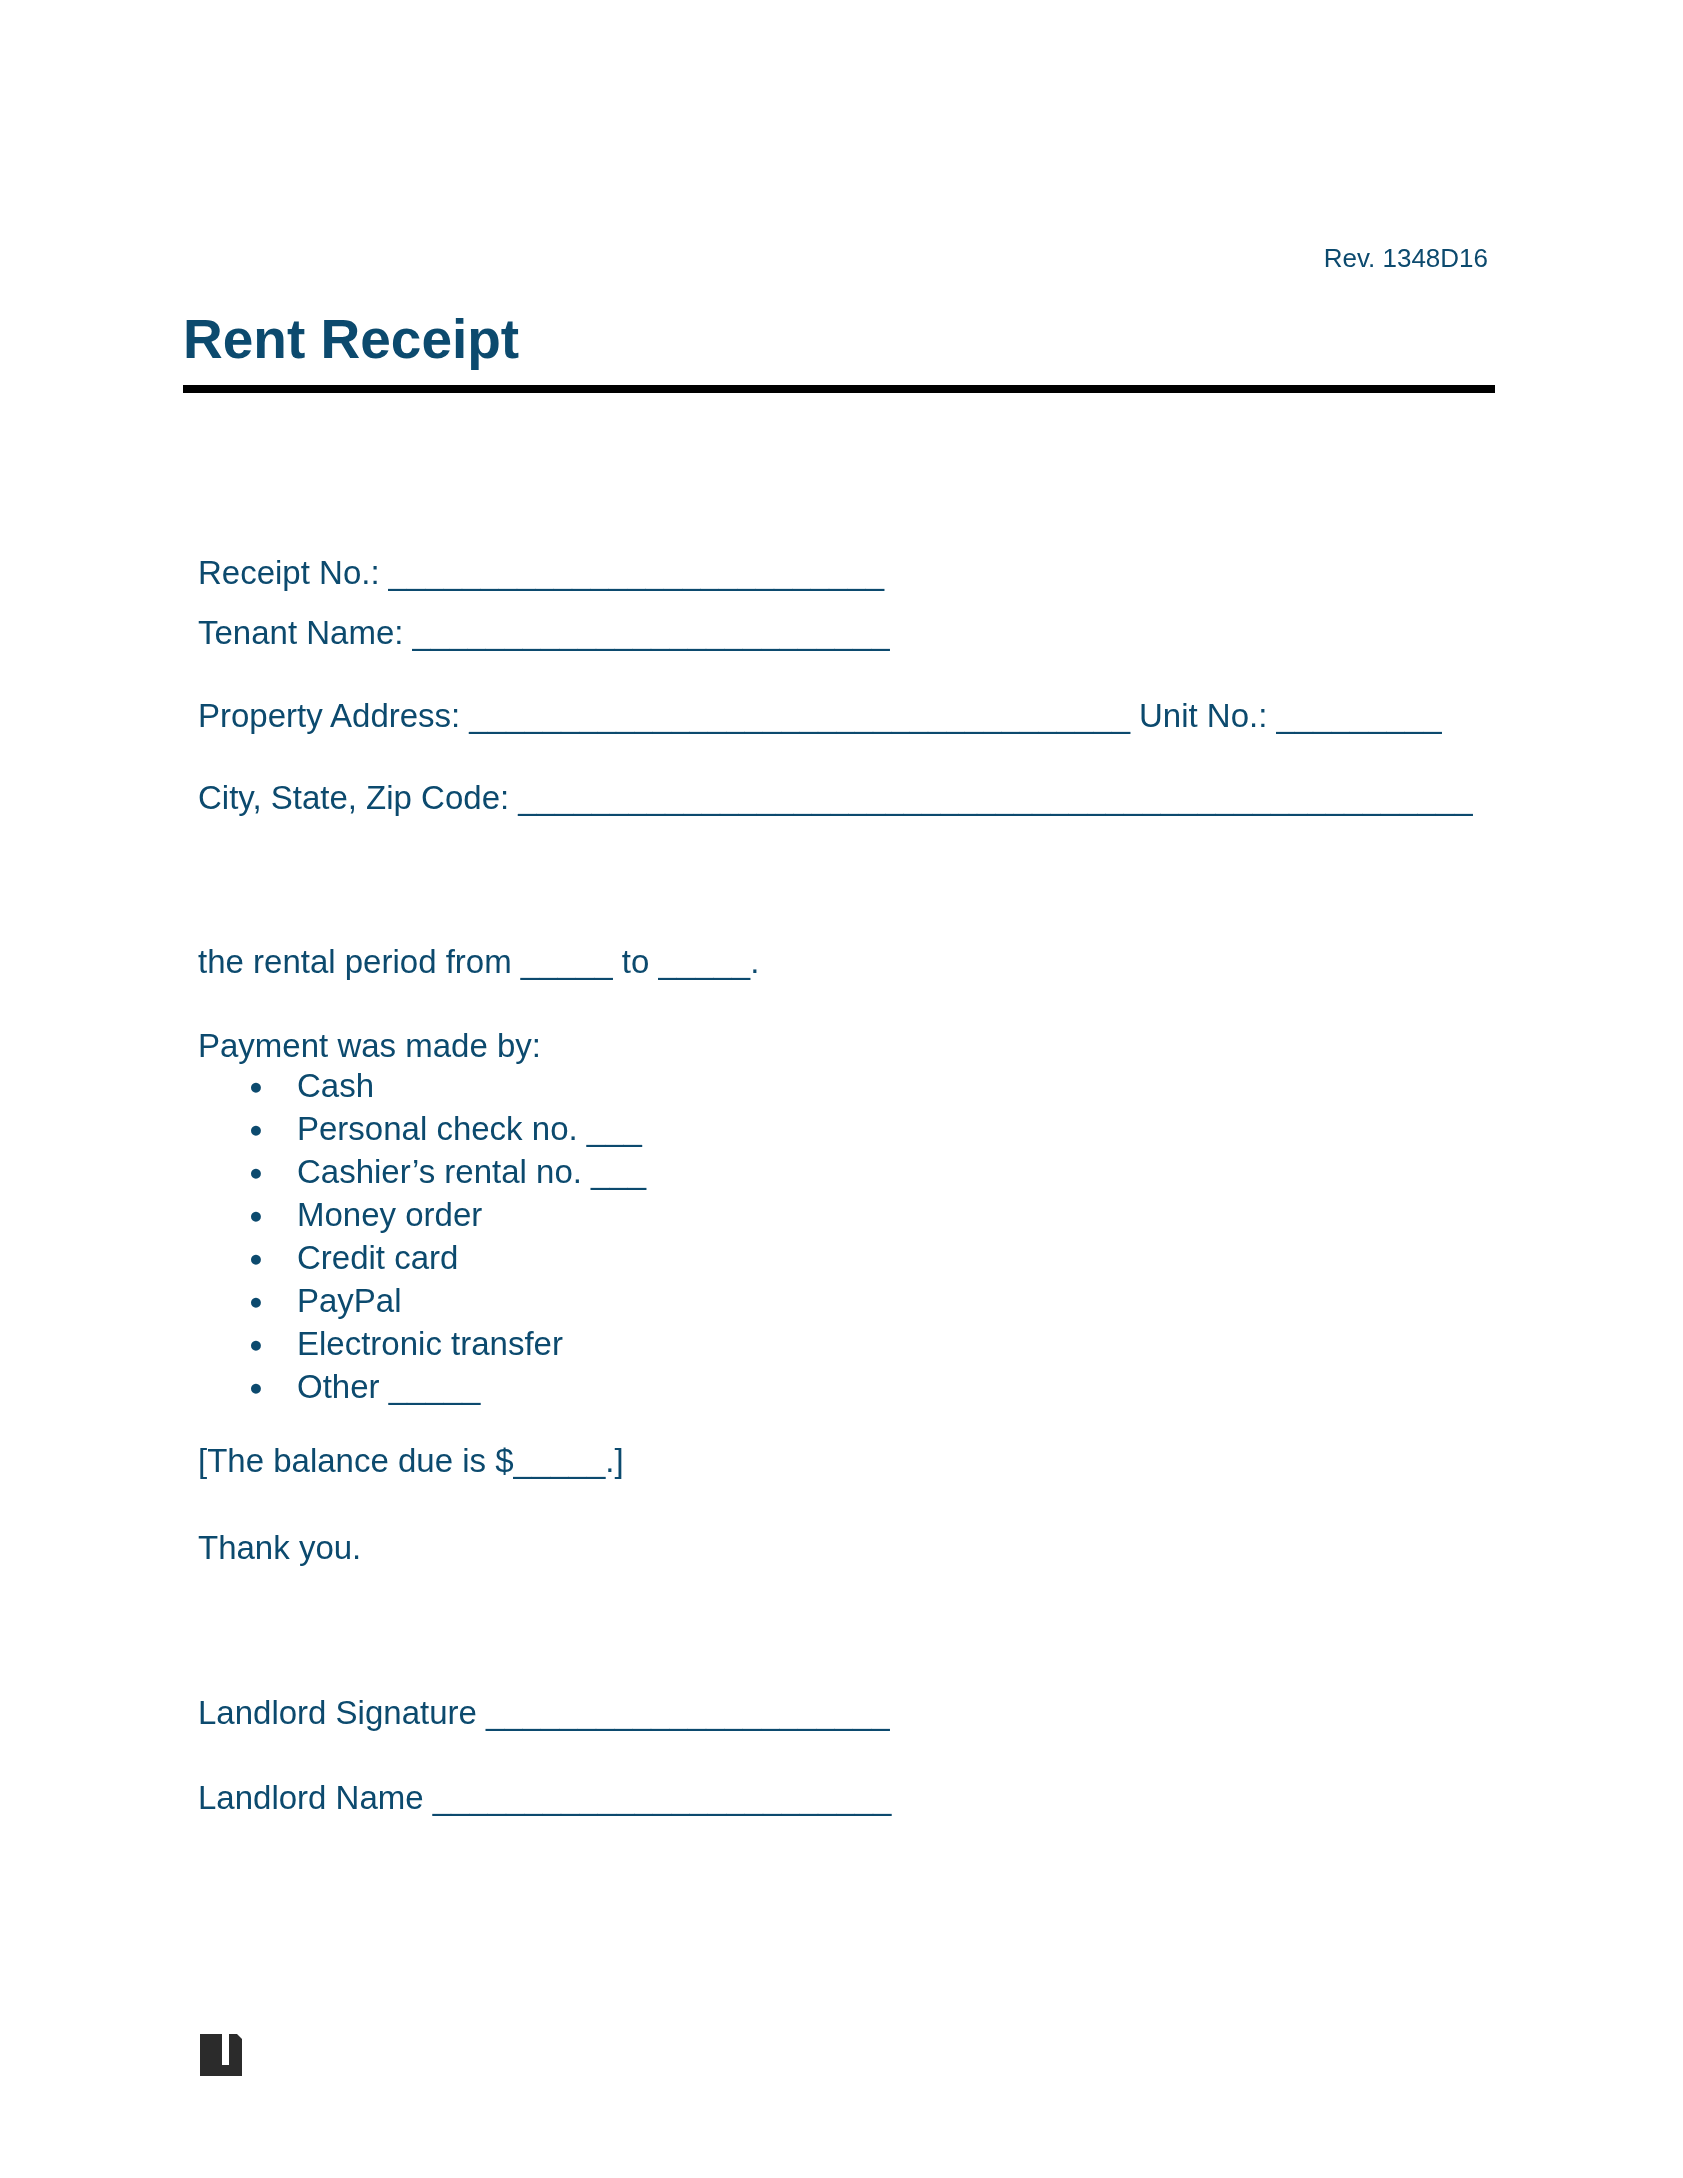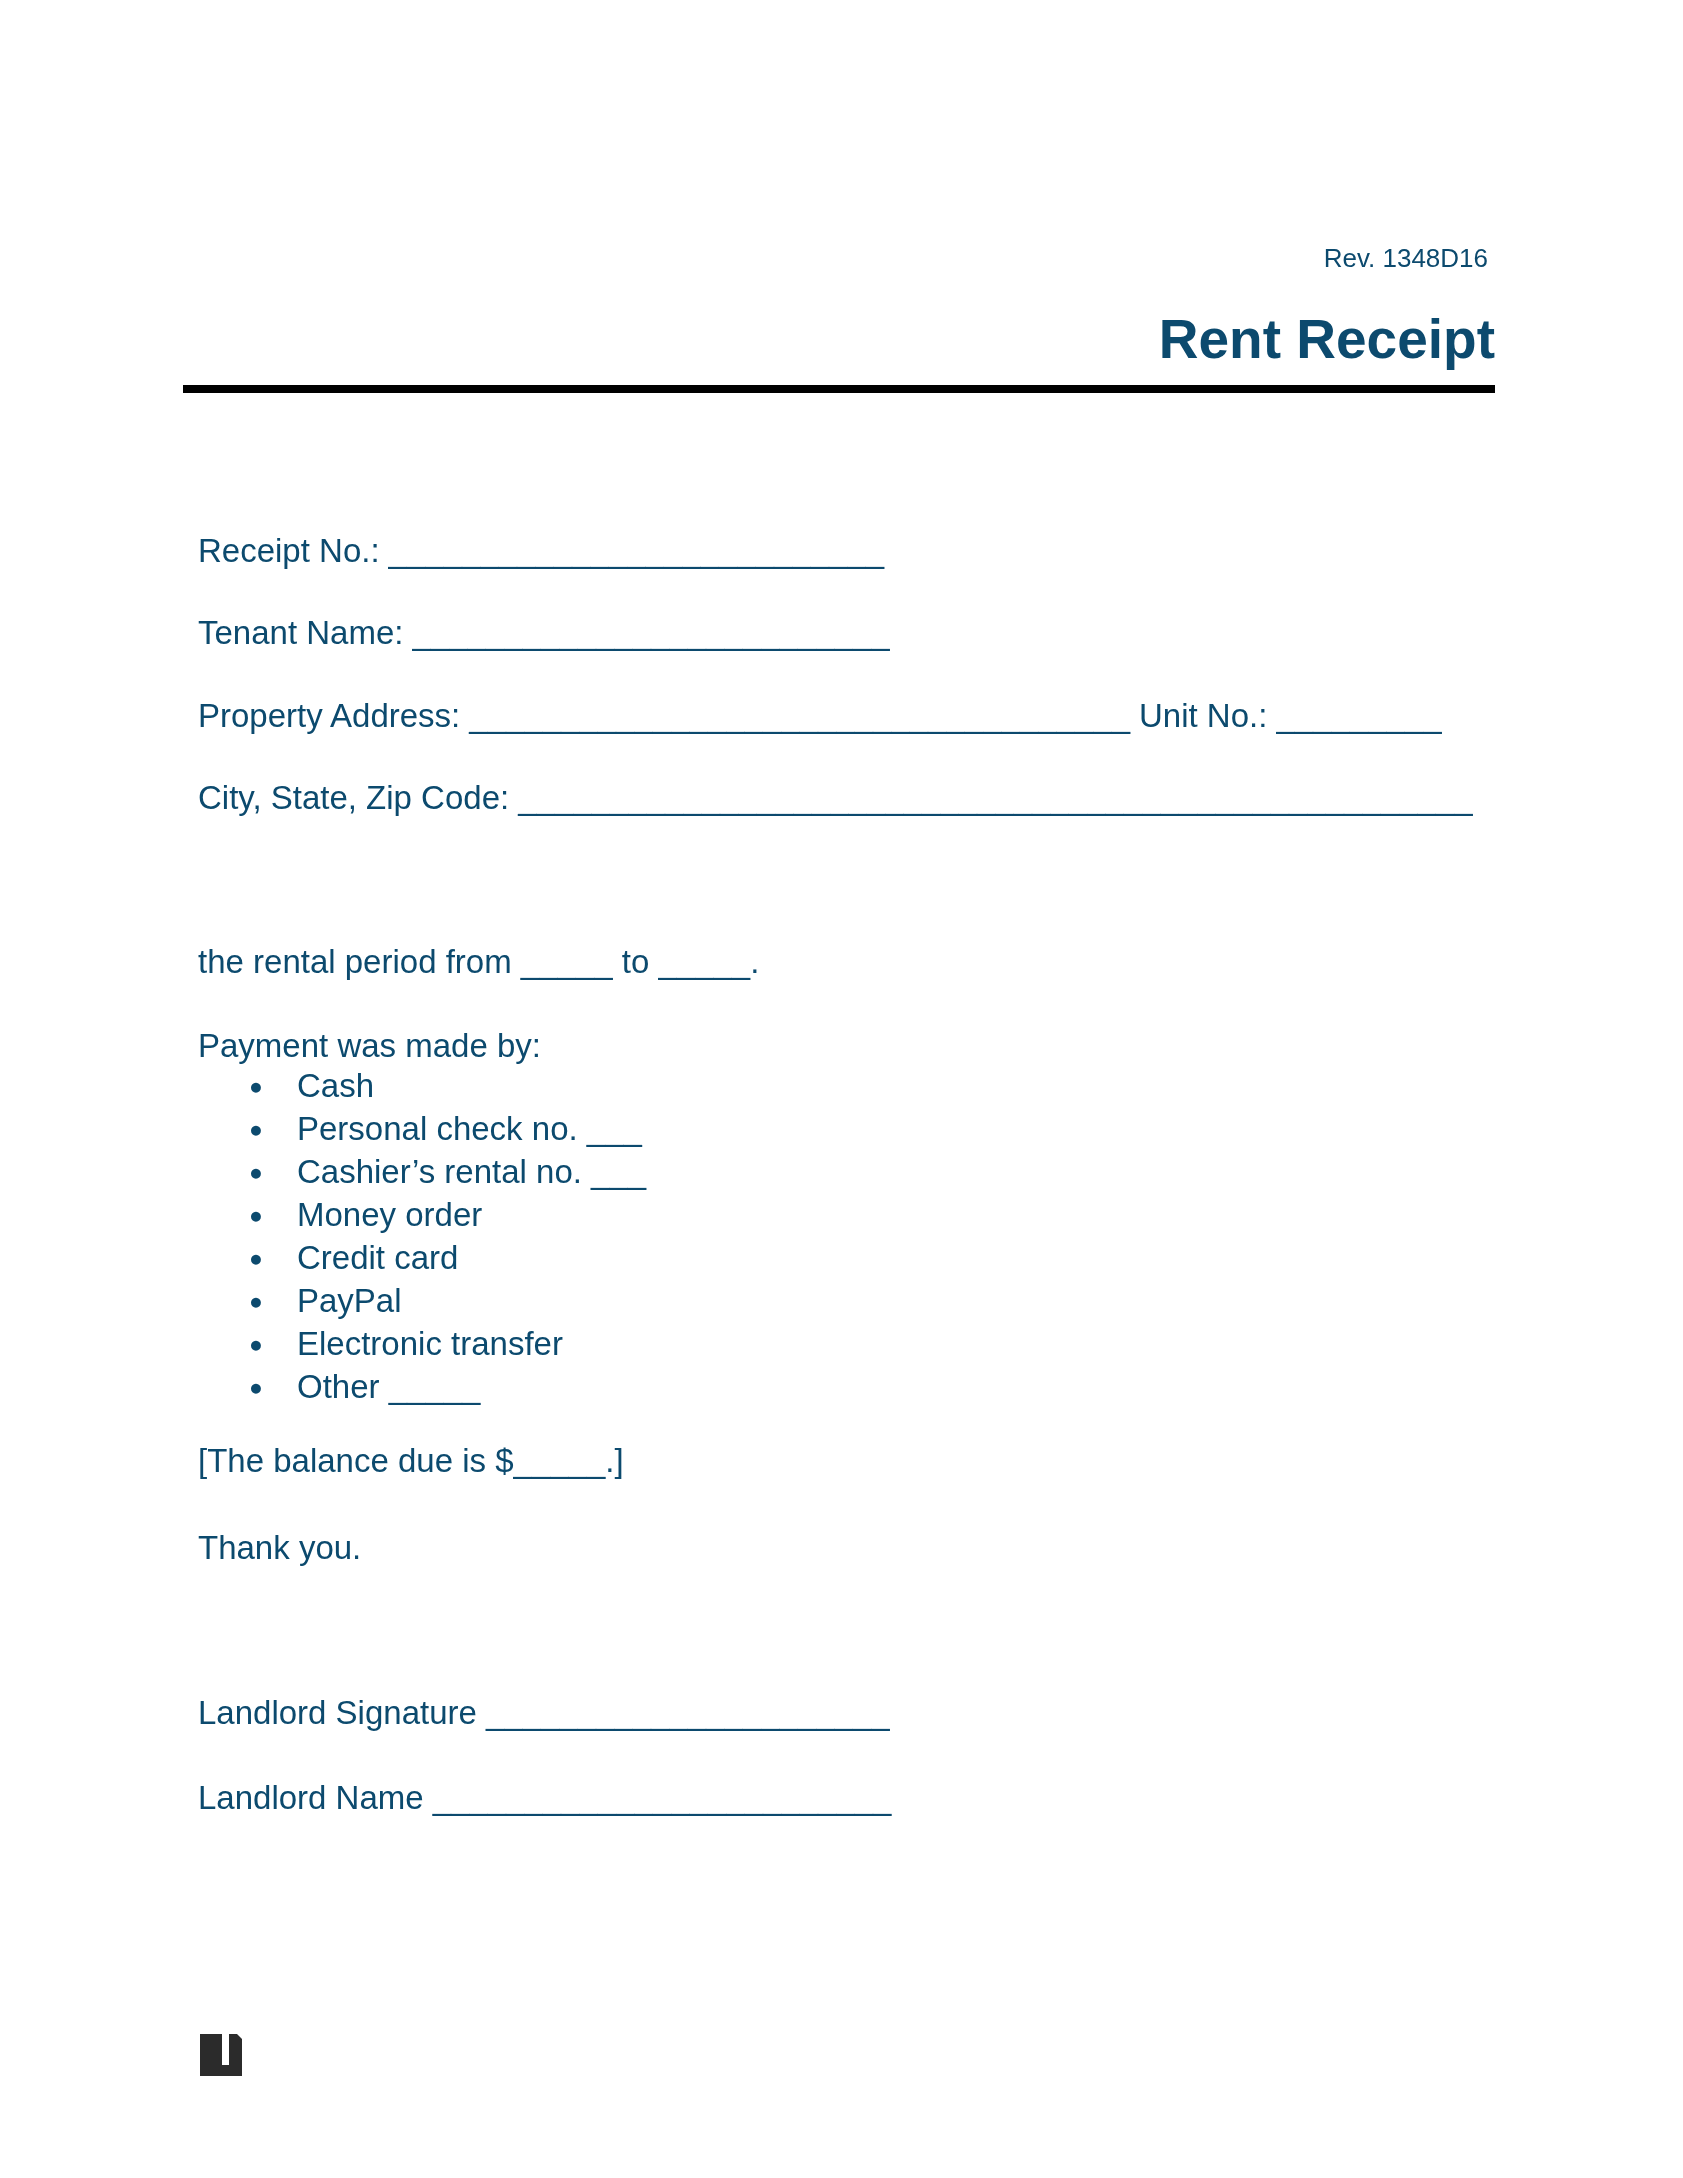--- a/index.html
+++ b/index.html
@@ -20,21 +20,21 @@
     font-size: 26px;
     line-height: 32px;
     white-space: nowrap;
   }
   .title {
     position: absolute;
     top: 309px;
     left: 183px;
     width: 1312px;
     margin: 0;
-    text-align: right;
+    text-align: left;
     font-size: 55px;
     font-weight: bold;
     line-height: 61px;
   }
   .rule {
     position: absolute;
     top: 385px;
     left: 183px;
     width: 1312px;
     height: 8px;
@@ -89,21 +89,21 @@
 <body>
 
 <div class="page">
 
   <div class="rev">Rev. 1348D16</div>
 
   <h1 class="title">Rent Receipt</h1>
   <div class="rule"></div>
 
 
-  <div class="line" style="top:530px">
+  <div class="line" style="top:552px">
     <span>Receipt No.:</span><span class="blank gap-before">___________________________</span>
   </div>
 
   <div class="line" style="top:612px">
     <span>Tenant Name:</span><span class="blank gap-before">__________________________</span>
   </div>
 
   <div class="line" style="top:695px">
     <span>Property Address:</span><span class="blank gap-before">____________________________________</span><span class="gap-before">Unit No.:</span><span class="blank gap-before">_________</span>
   </div>

